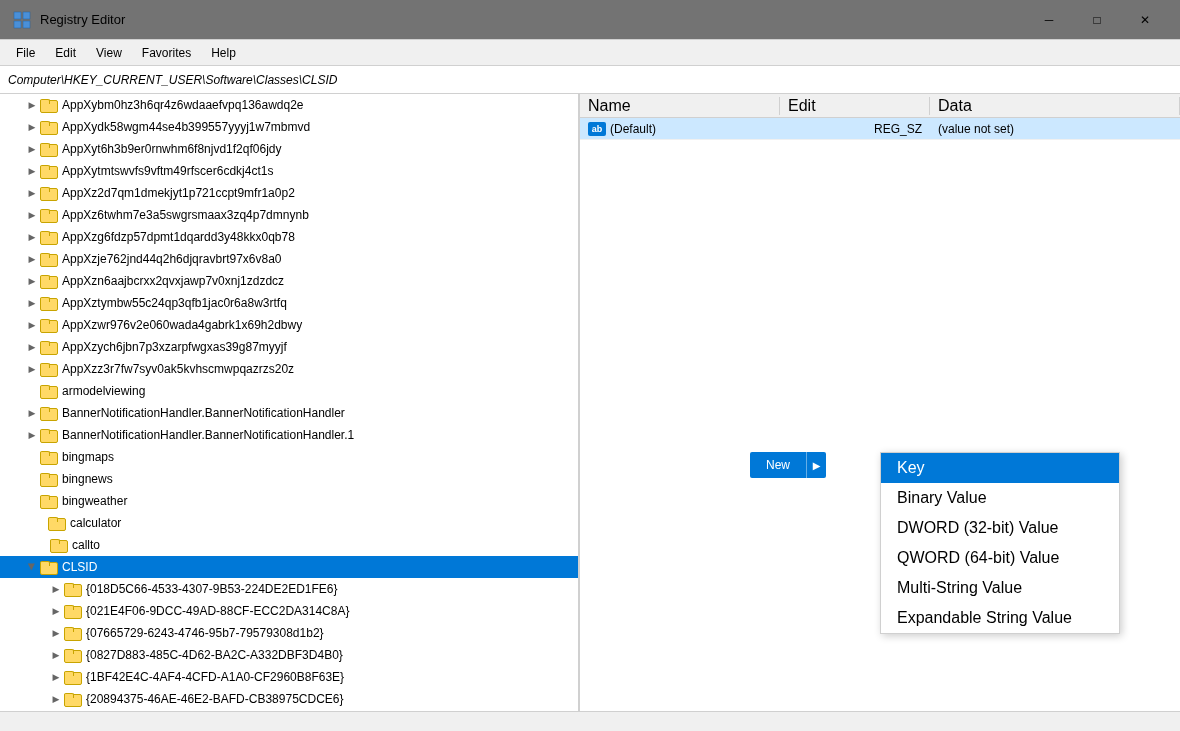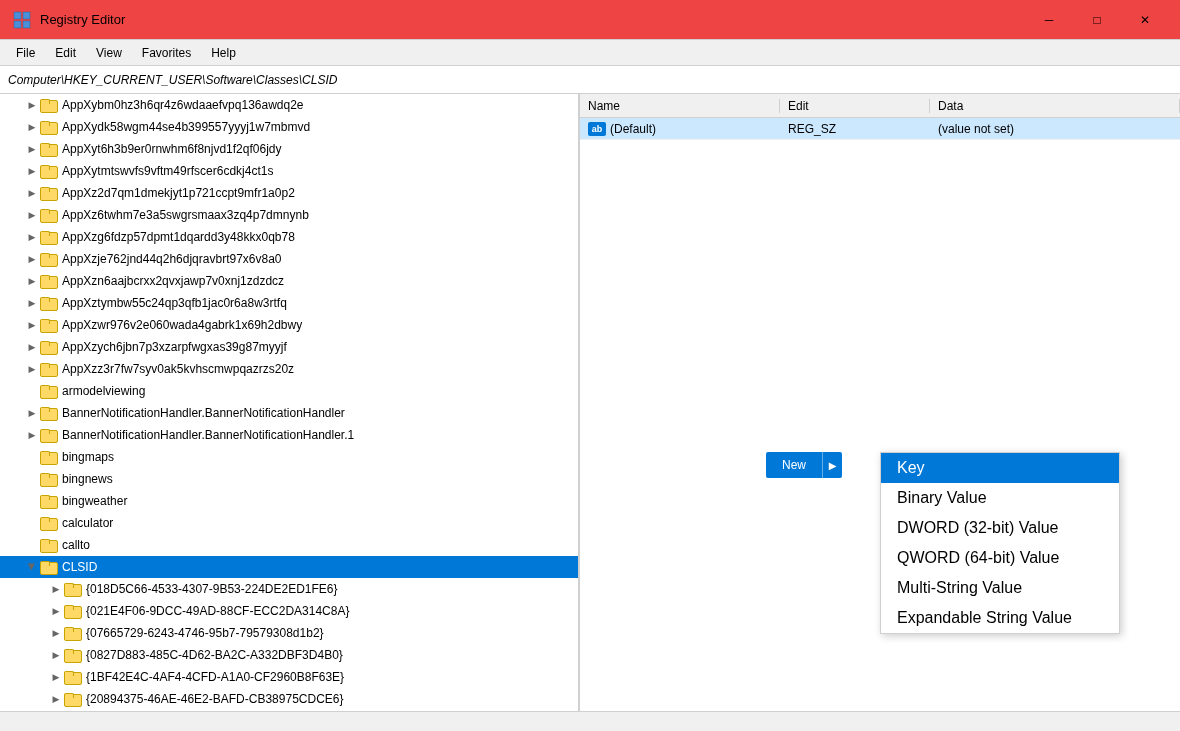--- a/index.html
+++ b/index.html
@@ -7,21 +7,21 @@
       font-family: 'Segoe UI', Arial, sans-serif;
       font-size: 12px;
       background: #f0f0f0;
       width: 1180px;
       height: 731px;
       overflow: hidden;
     }
 
     
     .title-bar {
-      background: #ef4444;
+      background: #737373;
       height: 40px;
       display: flex;
       align-items: center;
       padding: 0 12px;
       border-bottom: 1px solid #d0d0d0;
     }
     .title-bar-icon {
       width: 20px;
       height: 20px;
       margin-right: 8px;
@@ -161,21 +161,21 @@
     }
     .values-header {
       display: flex;
       border-bottom: 1px solid #d0d0d0;
       background: #f0f0f0;
       height: 24px;
       align-items: center;
     }
     .values-col {
       padding: 0 8px;
-      font-size: 12px;
+      font-size: 16px;
       font-weight: normal;
       color: #000;
       border-right: 1px solid #d0d0d0;
     }
     .col-name { width: 200px; }
     .col-type { width: 150px; }
     .col-data { flex: 1; }
 
     .value-row {
       display: flex;
@@ -186,21 +186,21 @@
     .value-row.selected { background: #cce8ff; }
     .value-cell {
       padding: 0 8px;
       font-size: 12px;
       color: #000;
       white-space: nowrap;
       overflow: hidden;
       text-overflow: ellipsis;
     }
     .value-cell.name { width: 200px; display: flex; align-items: center; gap: 4px; }
-    .value-cell.type { width: 150px; }
+    .value-cell.type { width: 150px; text-align: right; }
     .value-cell.data { flex: 1; }
 
     .ab-icon {
       display: inline-flex;
       align-items: center;
       justify-content: center;
       background: #0078d7;
       color: white;
       font-size: 9px;
       font-weight: bold;
@@ -224,21 +224,20 @@
 
     
     .context-overlay {
       position: absolute;
       top: 358px;
       left: 170px;
       z-index: 100;
     }
     .new-button-container {
       display: flex;
-      margin-left: 16px;
     }
     .new-btn {
       background: #0078d7;
       color: white;
       border: none;
       padding: 4px 16px;
       font-size: 12px;
       cursor: pointer;
       height: 26px;
       display: flex;
@@ -412,26 +411,26 @@
       <div class="tree-item" style="padding-left: 24px;">
         <div class="tree-chevron"></div>
         <div class="folder-icon"></div>
         <span class="tree-label">bingnews</span>
       </div>
       <div class="tree-item" style="padding-left: 24px;">
         <div class="tree-chevron"></div>
         <div class="folder-icon"></div>
         <span class="tree-label">bingweather</span>
       </div>
-      <div class="tree-item" style="padding-left: 24px;">
+      <div class="tree-item" style="padding-left: 32px;">
         <div class="tree-chevron"></div>
         <div class="folder-icon"></div>
         <span class="tree-label">calculator</span>
       </div>
-      <div class="tree-item" style="padding-left: 24px;">
+      <div class="tree-item" style="padding-left: 34px;">
         <div class="tree-chevron"></div>
         <div class="folder-icon"></div>
         <span class="tree-label">callto</span>
       </div>
       <div class="tree-item highlighted" style="padding-left: 24px;">
         <div class="tree-chevron open">▶</div>
         <div class="folder-icon"></div>
         <span class="tree-label">CLSID</span>
       </div>
       <div class="tree-item" style="padding-left: 48px;">

